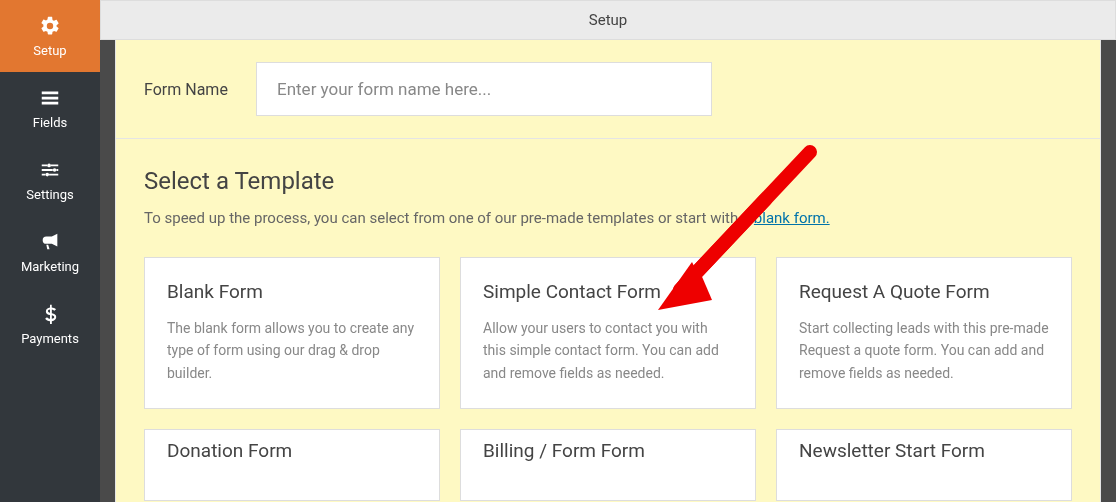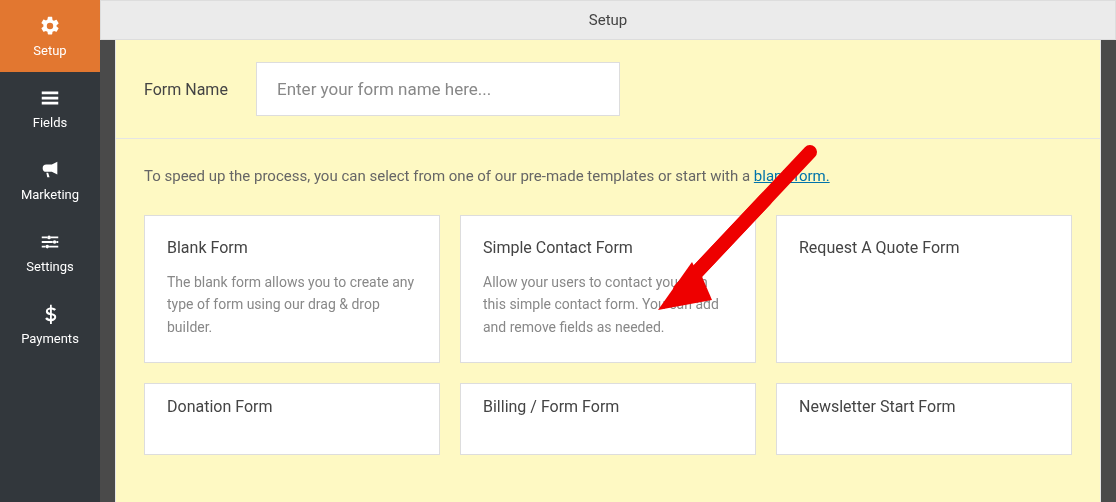--- a/index.html
+++ b/index.html
@@ -10,31 +10,31 @@
     .sidebar-item.active { background:#e27730 }
     .sidebar-item .icon { width:24px; height:24px; display:flex; align-items:center; justify-content:center }
     .sidebar-item .icon svg { width:22px; height:22px; fill:#fff }
 
     .outer { position:absolute; left:100px; top:0; right:0; height:502px; background:#4a4a4a; padding:0 15px 0 15px }
     .topbar { height:40px; background:#ebebeb; border:1px solid #ddd; display:flex; align-items:center; justify-content:center; color:#444; font-size:15px; margin:0 -15px }
 
     .panel { background:#fef9c3; margin-top:0; height:462px; border-left:1px solid #e5e5e5; border-right:1px solid #e5e5e5 }
     .namebar { display:flex; align-items:center; padding:22px 28px; border-bottom:1px solid #e5e5e5 }
     .namebar-label { width:112px; font-size:16px; color:#444 }
-    .namebar input { width:364px; height:54px; padding:0 20px; font-size:17px; color:#666; border:1px solid #ddd; outline:none }
+    .namebar input { width:456px; height:54px; padding:0 20px; font-size:17px; color:#666; border:1px solid #ddd; outline:none }
     .namebar input::placeholder { color:#888 }
 
     .content { padding:28px 28px 0 28px }
     .content h2 { font-size:24px; font-weight:400; color:#444; margin-bottom:14px }
     .content .desc { font-size:15px; color:#666; margin-bottom:30px }
     .content .desc a { color:#0073aa; }
 
     .cards { display:grid; grid-template-columns:repeat(3,1fr); gap:20px }
     .card { border:1px solid #ddd; padding:22px 22px 24px 22px; cursor:pointer; background:#fff }
-    .card-title { font-size:16px; color:#444; margin-bottom:14px; font-weight:400 }
+    .card-title { font-size:19px; color:#444; margin-bottom:14px; font-weight:400 }
     .card-desc { font-size:14px; color:#888; line-height:1.6 }
     .card.short { height:72px; display:flex; align-items:flex-end }
 
     .arrow { position:absolute; left:640px; top:140px; pointer-events:none }
   </style>
 </head>
 <body>
 
 <div class="sidebar">
 
@@ -52,36 +52,36 @@
       <svg viewBox="0 0 24 24">
           <path d="M3 5h18v3H3V5Zm0 5.5h18v3H3v-3Zm0 5.5h18v3H3v-3Z"></path>
         </svg>
     </span>
     <span>Fields</span>
   </div>
 
   <div class="sidebar-item">
     <span class="icon">
       <svg viewBox="0 0 24 24">
-          <path d="M20 3v14l-6-3H8a4 4 0 0 1 0-8h6l6-3ZM8 15h2l1.5 5H9L8 15Z"></path>
-        </svg>
-    </span>
-    <span>Marketing</span>
-  </div>
-
-  <div class="sidebar-item">
-    <span class="icon">
-      <svg viewBox="0 0 24 24">
           <path d="M3 6h6v2H3V6Zm10 0h8v2h-8V6ZM3 11h12v2H3v-2Zm16 0h2v2h-2v-2ZM3 16h4v2H3v-2Zm8 0h10v2H11v-2Z"></path>
           <circle cx="11" cy="7" r="2"></circle>
           <circle cx="17" cy="12" r="2"></circle>
           <circle cx="9" cy="17" r="2"></circle>
         </svg>
     </span>
     <span>Settings</span>
+  </div>
+
+  <div class="sidebar-item">
+    <span class="icon">
+      <svg viewBox="0 0 24 24">
+          <path d="M20 3v14l-6-3H8a4 4 0 0 1 0-8h6l6-3ZM8 15h2l1.5 5H9L8 15Z"></path>
+        </svg>
+    </span>
+    <span>Marketing</span>
   </div>
 
   <div class="sidebar-item">
     <span class="icon">
       <svg viewBox="0 0 24 24">
           <path d="M12 2v3c-2.5.3-4.5 1.8-4.5 4.2 0 2.3 1.9 3.4 4.5 4v4.1c-1.4-.2-2.6-.9-3.3-1.8l-2 1.6c1.2 1.6 3.1 2.6 5.3 2.8V23h2v-3.1c2.8-.3 4.8-2 4.8-4.5 0-2.5-2-3.6-4.8-4.2V7.1c1.1.2 2 .7 2.7 1.4l1.9-1.6C17.3 5.6 15.5 5 13.9 4.9V2h-2Zm0 5.1v3.6c-1.5-.4-2.3-1-2.3-1.9 0-1 .9-1.6 2.3-1.7Zm2 6.2c1.7.4 2.6 1 2.6 2 0 1.1-1 1.8-2.6 2v-4Z"></path>
         </svg>
     </span>
     <span>Payments</span>
   </div>
@@ -94,38 +94,40 @@
   </div>
 
   <div class="panel">
 
     <div class="namebar">
       <div class="namebar-label">Form Name</div>
       <input type="text" placeholder="Enter your form name here..." style="">
     </div>
 
     <div class="content">
+      <h2>Select a Template</h2>
       <p class="desc">
         <span>To speed up the process, you can select from one of our pre-made templates or start with a </span><a href="#">blank form.</a>
       </p>
 
       <div class="cards">
 
         <div class="card">
           <div class="card-title">Blank Form</div>
           <div class="card-desc">The blank form allows you to create any type of form using our drag &amp; drop builder.</div>
         </div>
 
         <div class="card">
           <div class="card-title">Simple Contact Form</div>
           <div class="card-desc">Allow your users to contact you with this simple contact form. You can add and remove fields as needed.</div>
         </div>
 
         <div class="card">
           <div class="card-title">Request A Quote Form</div>
+          <div class="card-desc">Start collecting leads with this pre-made Request a quote form. You can add and remove fields as needed.</div>
         </div>
 
         <div class="card short">
           <div class="card-title">Donation Form</div>
         </div>
 
         <div class="card short">
           <div class="card-title">Billing / Form Form</div>
         </div>
 

